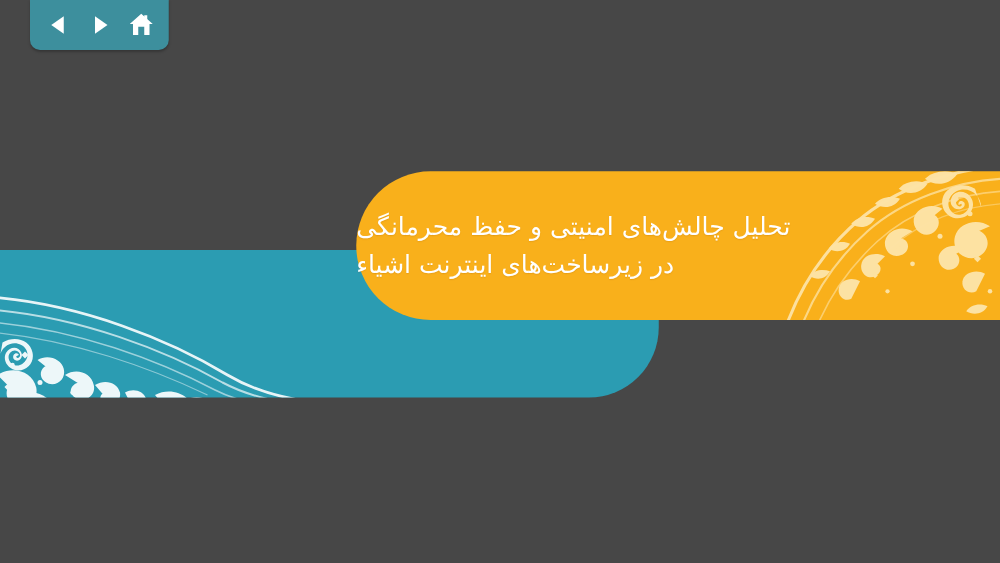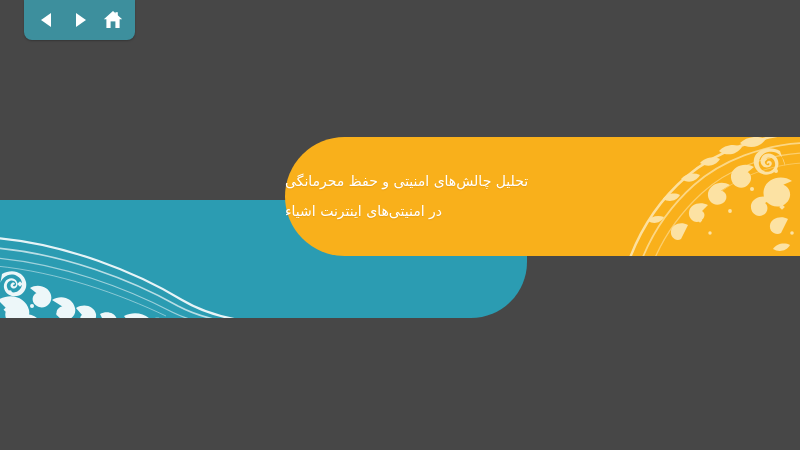--- a/index.html
+++ b/index.html
@@ -50,21 +50,21 @@
   }
 
   
   #title-block{
     position:absolute;left:285px;top:140px;width:500px;height:112px;
     display:flex;flex-direction:column;align-items:flex-end;justify-content:center;
     direction:rtl;padding-right:14px;box-sizing:border-box;
     z-index:5;pointer-events:none;
   }
   .title-line{
-    color:#ffffff;font-size:14px;line-height:30px;font-weight:400;
+    color:#ffffff;font-size:20px;line-height:30px;font-weight:400;
     white-space:nowrap;letter-spacing:0px;
     text-shadow:0 1px 1px rgba(160,90,0,.18);
   }
   #line2{padding-right:2px;}
 </style>
 </head>
 <body>
 
 <div id="slide">
 
@@ -139,21 +139,21 @@
         <circle cx="118" cy="78" r="1.9"></circle>
         <circle cx="98" cy="100" r="1.7"></circle>
         <circle cx="164" cy="38" r="2"></circle>
         <circle cx="180" cy="100" r="1.8"></circle>
       </g>
     </svg>
   </div>
 
   <div id="title-block">
     <div class="title-line" id="line1">تحلیل چالش‌های امنیتی و حفظ محرمانگی</div>
-    <div class="title-line" id="line2">در امنیتی‌های اینترنت اشیاء</div>
+    <div class="title-line" id="line2">در زیرساخت‌های اینترنت اشیاء</div>
   </div>
 
   <div id="navbar">
     <div class="navicon" title="back">
       <svg width="20" height="20" viewBox="0 0 20 20" aria-hidden="true">
         <polygon points="14,3 14,17 4,10" fill="#ffffff"></polygon>
       </svg>
     </div>
     <div class="navicon" title="forward">
       <svg width="20" height="20" viewBox="0 0 20 20" aria-hidden="true">

